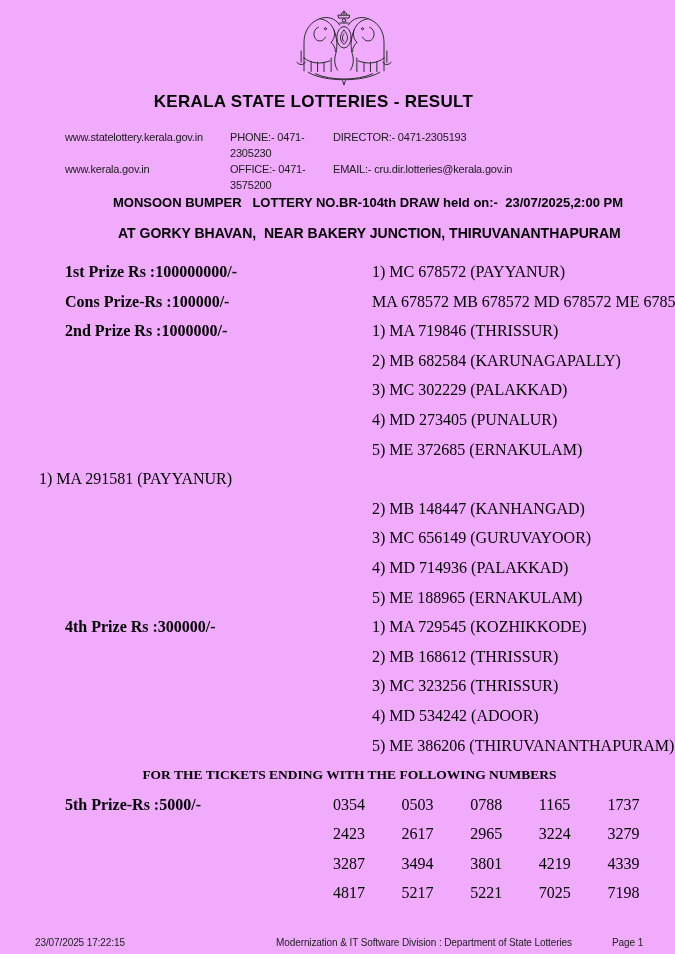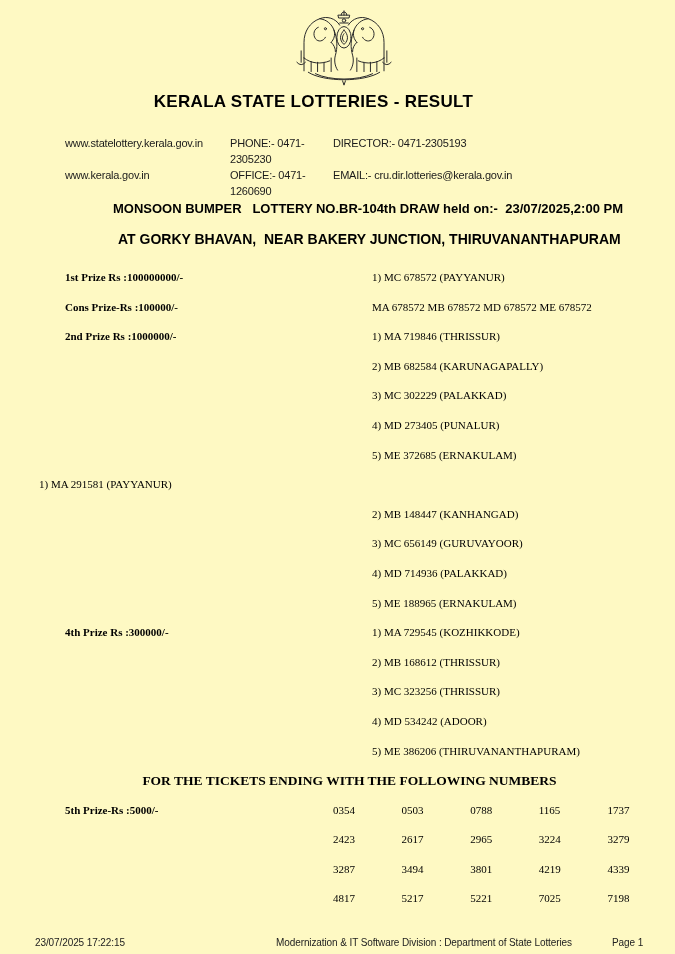--- a/index.html
+++ b/index.html
@@ -1,54 +1,54 @@
 <!DOCTYPE html>
 <html><head>
 <meta charset="utf-8">
 <style>
   html,body{margin:0;padding:0;background:#e8e8e8;}
   .page{
     position:relative;
     width:675px;height:954px;
     margin:0 auto;
-    background:#fef9c3;
+    background:#f0abfc;
     color:#000;
     overflow:hidden;
     font-family:"Liberation Serif", serif;
   }
   
   .emblem{width:100px;height:80px;margin:8px auto 0;transform:translateX(6px);}
   .emblem svg{display:block;width:100%;height:100%;}
   .title{
     margin:2px 48px 0 0;
     text-align:center;
     font-family:"Liberation Sans", sans-serif;
     font-weight:bold;font-size:17px;letter-spacing:.3px;
     line-height:24px;
   }
-  .contacts{margin-top:21px;}
+  .contacts{margin-top:15px;}
   .contact-row{
     display:flex;padding-left:65px;
     font-family:"Liberation Sans", sans-serif;
     font-size:11px;line-height:16px;letter-spacing:-.2px;color:#1a1a1a;
   }
   .cc1{width:165px;} .cc2{width:103px;} .cc3{flex:1;}
   .draw-line{
     margin-top:2px;padding-left:113px;white-space:pre;
     font-family:"Liberation Sans", sans-serif;
     font-weight:bold;font-size:13px;line-height:16px;
   }
   .venue-line{
     margin-top:14px;padding-left:118px;white-space:pre;
     font-family:"Liberation Sans", sans-serif;
     font-weight:bold;font-size:14px;line-height:16px;
   }
   
   .rows{margin-top:16px;}
-  .row{display:flex;height:29.6px;font-size:11px;line-height:29.6px;}
+  .row{display:flex;height:29.6px;font-size:16px;line-height:29.6px;}
   .row-label{width:268px;padding-left:65px;font-weight:bold;flex:none;box-sizing:content-box;white-space:pre;}
   .row-entry{flex:1;white-space:pre;margin-left:39px;}
   .num-strip{flex:1;display:flex;}
   .num-cell{width:68.6px;flex:none;}
   .section-heading{
     height:29.6px;line-height:29.6px;padding-left:24px;
     text-align:center;font-weight:bold;font-size:13.5px;
   }
   
   .footer{
@@ -108,21 +108,21 @@
     <h1 class="title">KERALA STATE LOTTERIES - RESULT</h1>
 
     <div class="contacts">
       <div class="contact-row">
         <span class="cc1">www.statelottery.kerala.gov.in</span>
         <span class="cc2">PHONE:- 0471-2305230</span>
         <span class="cc3">DIRECTOR:- 0471-2305193</span>
       </div>
       <div class="contact-row">
         <span class="cc1">www.kerala.gov.in</span>
-        <span class="cc2">OFFICE:- 0471-1260690</span>
+        <span class="cc2">OFFICE:- 0471-3575200</span>
         <span class="cc3">EMAIL:- cru.dir.lotteries@kerala.gov.in</span>
       </div>
     </div>
 
     <div class="draw-line">MONSOON BUMPER   LOTTERY NO.BR-104th DRAW held on:-  23/07/2025,2:00 PM</div>
     <div class="venue-line">AT GORKY BHAVAN,  NEAR BAKERY JUNCTION, THIRUVANANTHAPURAM</div>
   </header>
 
   <main>
     <div class="rows" id="prize-rows">

